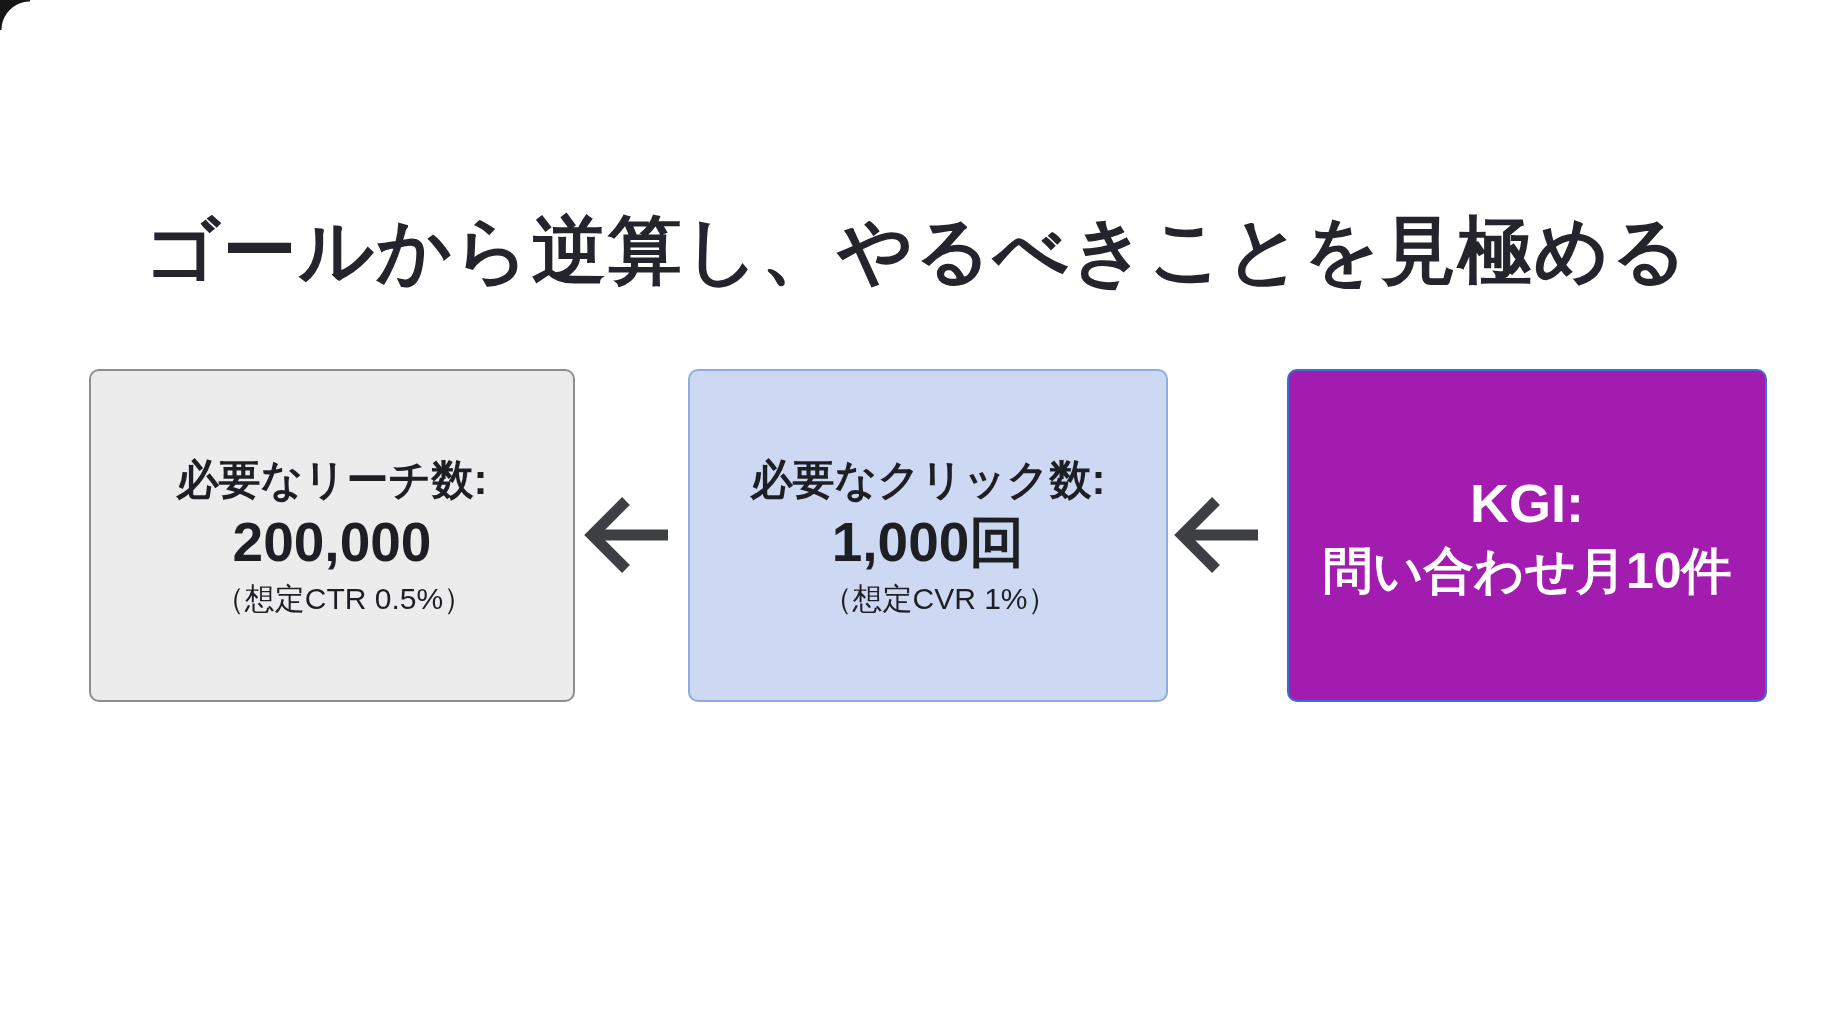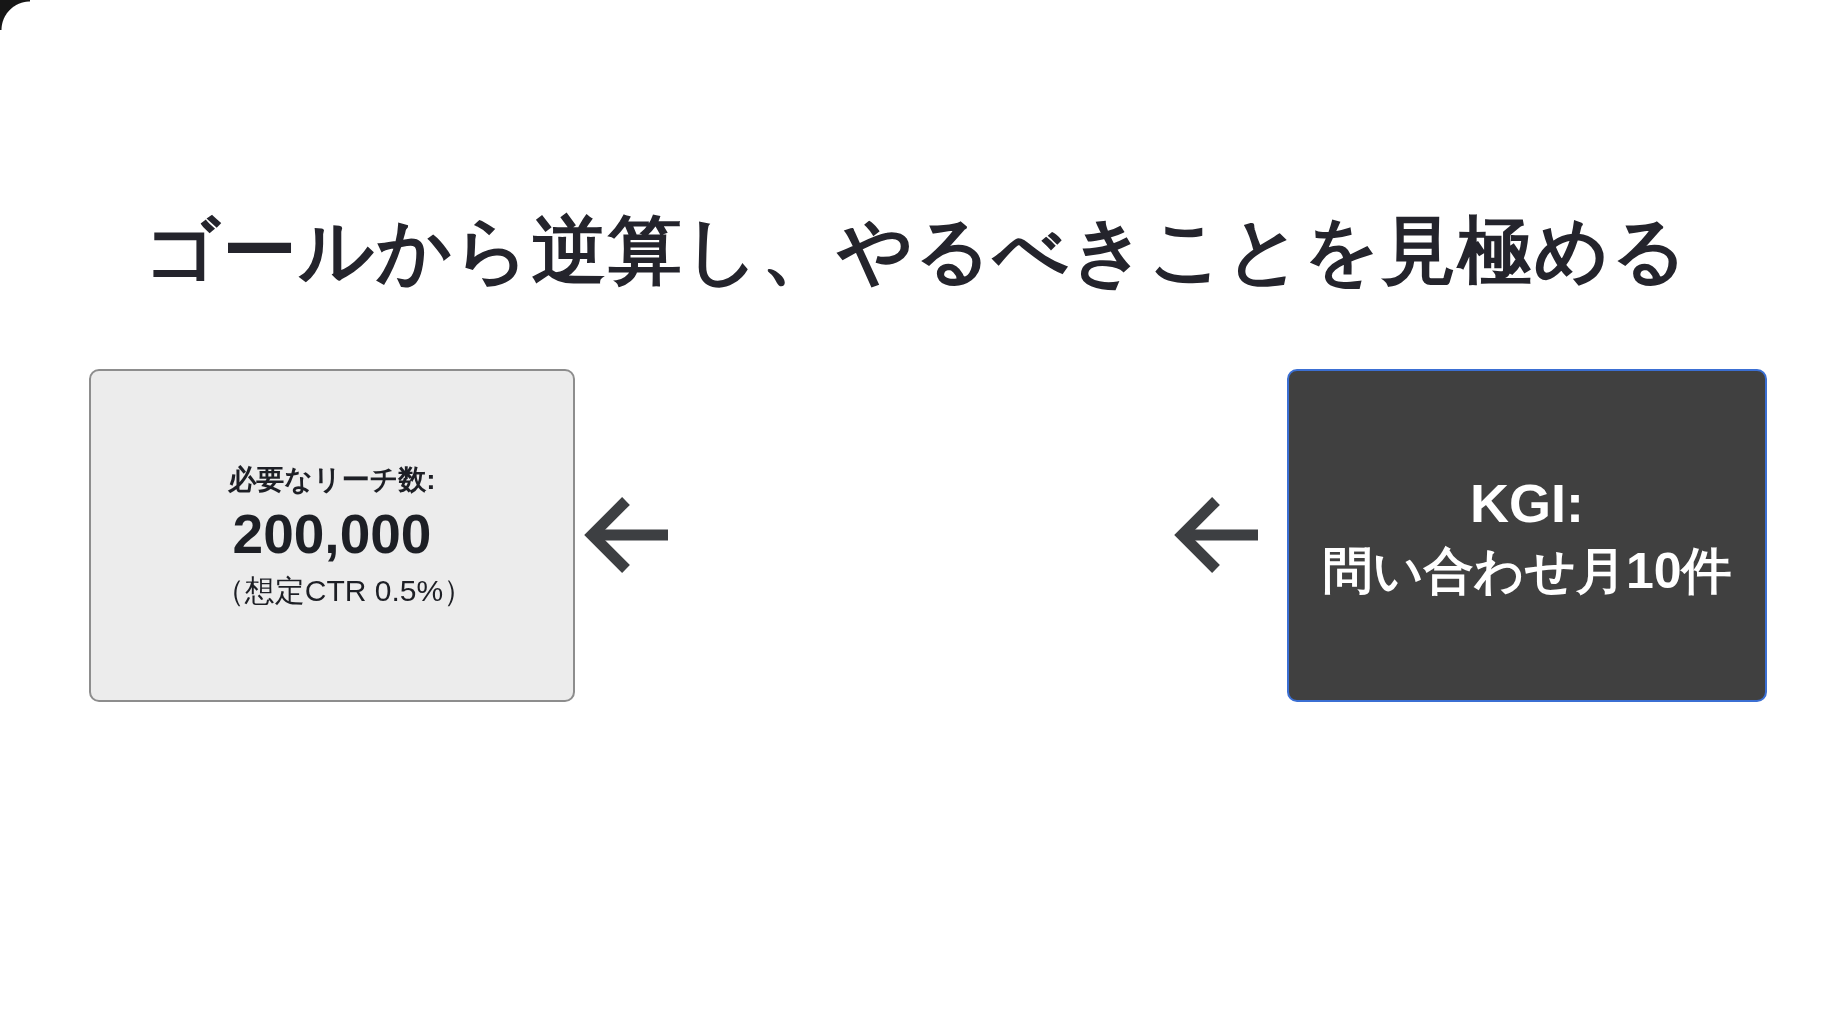--- a/index.html
+++ b/index.html
@@ -42,21 +42,21 @@
     box-sizing: border-box;
     display: flex;
     flex-direction: column;
     justify-content: center;
     align-items: center;
     text-align: center;
   }
   .flow-box--reach  { left: 89px;  width: 486px; }
   .flow-box--clicks { left: 688px; width: 480px; }
   .flow-box--kgi    { left: 1287px; width: 480px; }
-  .box-line1 { font-size: 28px; font-weight: 700; line-height: 1.15; white-space: nowrap; }
+  .box-line1 { font-size: 42px; font-weight: 700; line-height: 1.15; white-space: nowrap; }
   .box-line2 { font-size: 55px; font-weight: 700; line-height: 1.1; margin-top: 8px; white-space: nowrap; }
   .box-line3 { font-size: 30px; font-weight: 500; line-height: 1.1; margin-top: 10px; white-space: nowrap; margin-left: 24px; }
   .box-line3:empty { display: none; }
   .flow-box--kgi .box-line1 { font-size: 54px; }
   .flow-box--kgi .box-line2 { font-size: 50px; margin-top: 10px; }
   .flow-arrow {
     position: absolute;
     top: 491px;
     width: 88px;
     height: 88px;
@@ -108,27 +108,32 @@
     <div class="box-line1">必要なリーチ数:</div>
     <div class="box-line2">200,000</div>
     <div class="box-line3">（想定CTR 0.5%）</div>
   </div>
 
   <svg class="flow-arrow flow-arrow--1" viewBox="0 0 88 88">
     <path d="M86 44 H10" style="stroke: rgb(61, 63, 66);"></path>
     <path d="M44 10 L10 44 L44 78" style="stroke: rgb(61, 63, 66);"></path>
   </svg>
 
+  <div class="flow-box flow-box--clicks" style="background-color: rgb(205, 217, 243); border-color: rgb(143, 171, 223); color: rgb(29, 31, 37);">
+    <div class="box-line1">必要なクリック数:</div>
+    <div class="box-line2">1,000回</div>
+    <div class="box-line3">（想定CVR 1%）</div>
+  </div>
 
   <svg class="flow-arrow flow-arrow--2" viewBox="0 0 88 88">
     <path d="M86 44 H10" style="stroke: rgb(61, 63, 66);"></path>
     <path d="M44 10 L10 44 L44 78" style="stroke: rgb(61, 63, 66);"></path>
   </svg>
 
-  <div class="flow-box flow-box--kgi" style="background-color: #404040; border-color: rgb(59, 111, 211); color: rgb(255, 255, 255);">
+  <div class="flow-box flow-box--kgi" style="background-color: #a21caf; border-color: rgb(59, 111, 211); color: rgb(255, 255, 255);">
     <div class="box-line1">KGI:</div>
     <div class="box-line2">問い合わせ月10件</div>
 
   </div>
 
 
 
 </div>
 
 </body></html>

